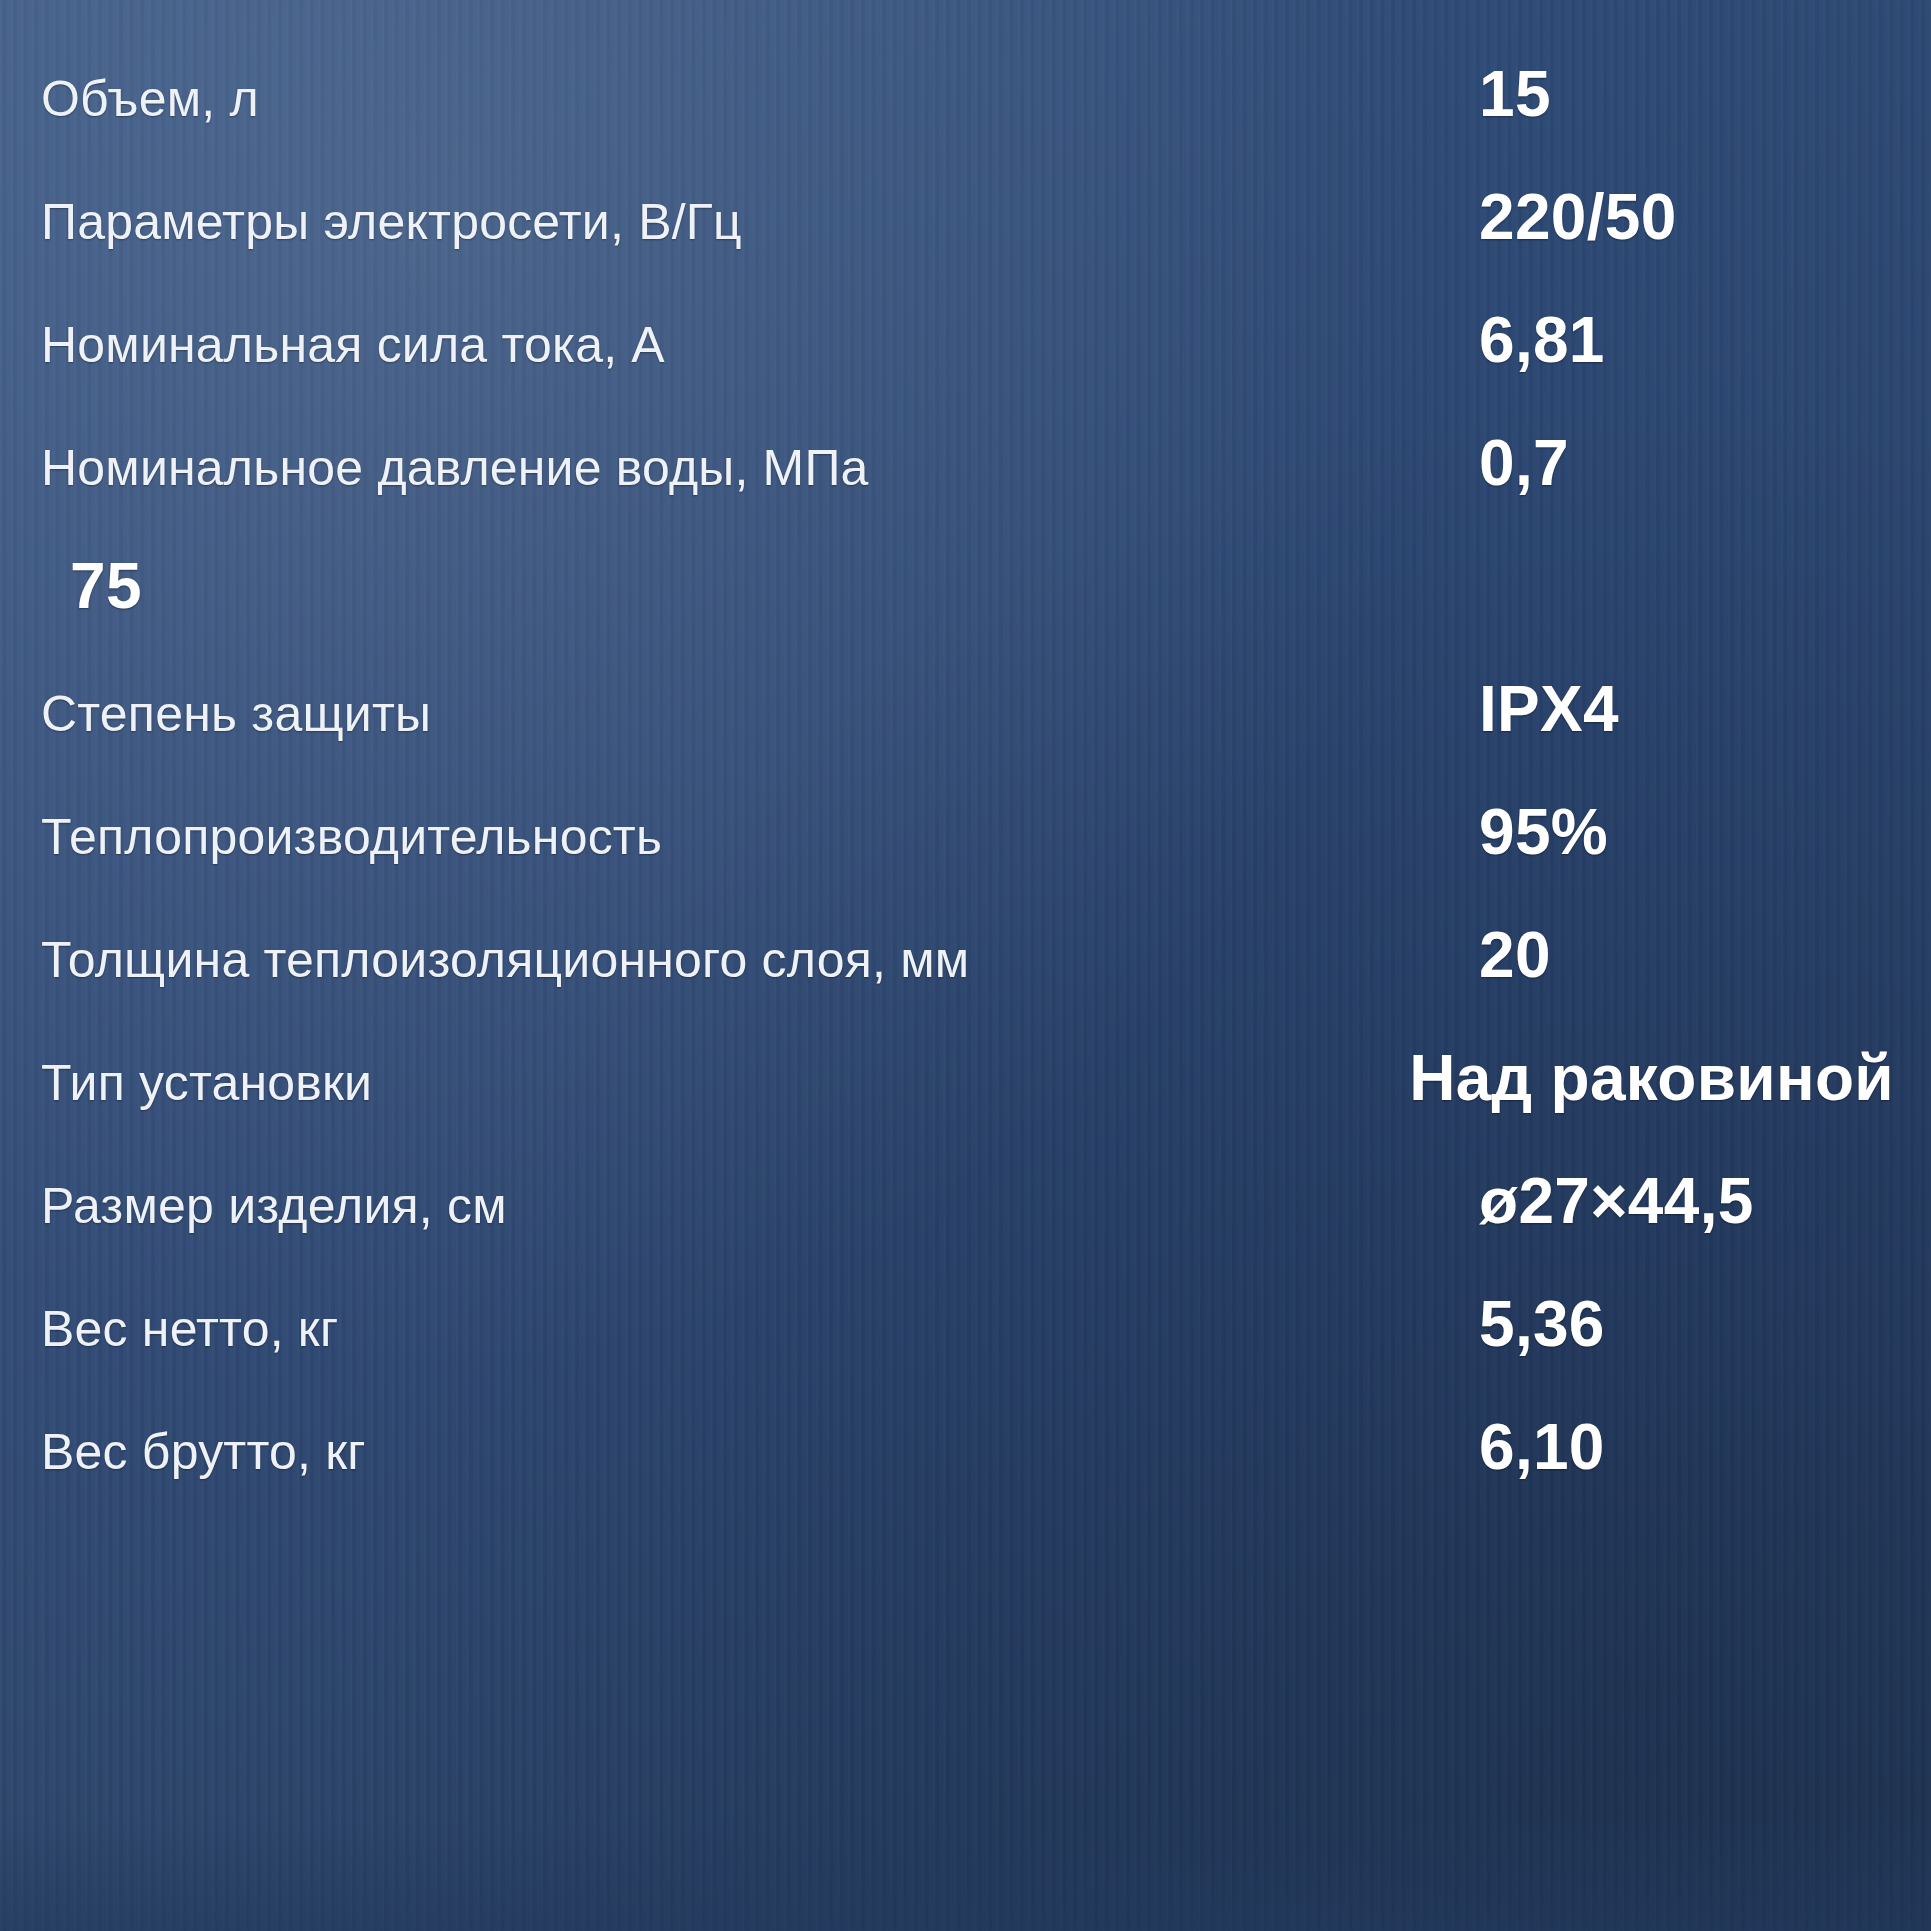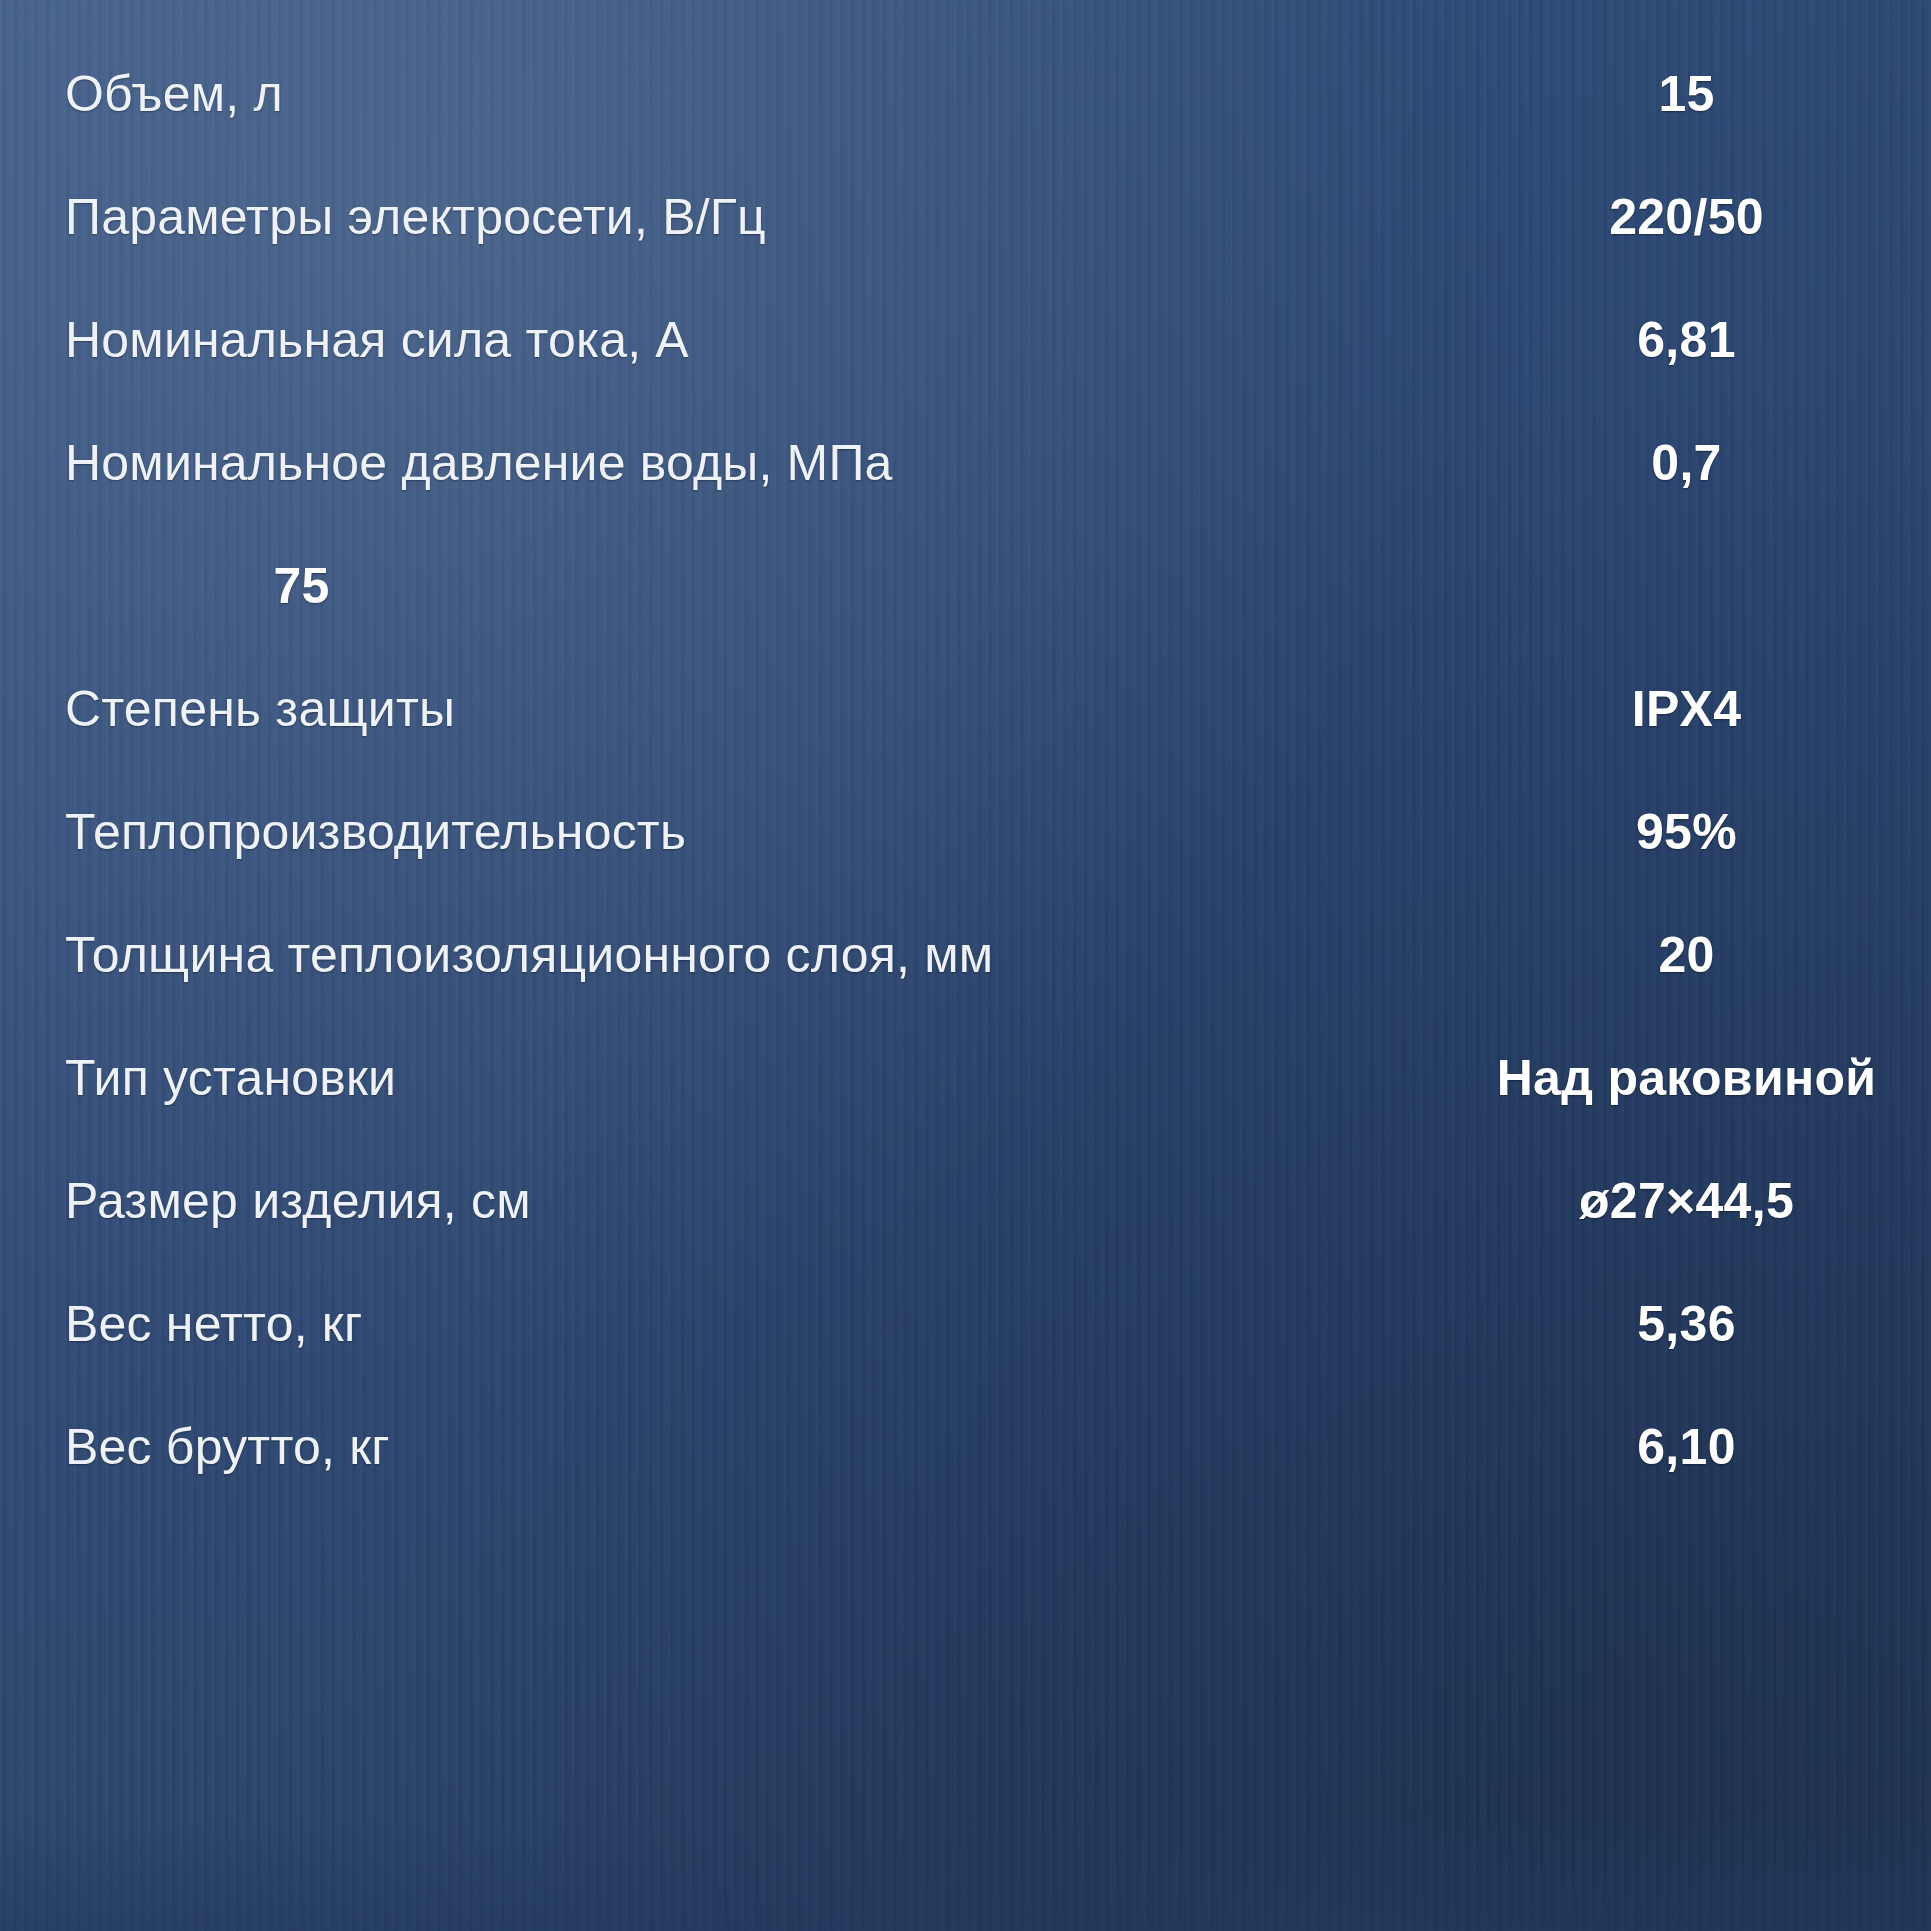--- a/index.html
+++ b/index.html
@@ -63,38 +63,37 @@
     justify-content: flex-start;
   }
 
   .spec-row {
     display: flex;
     align-items: baseline;
     justify-content: space-between;
     height: 123px;
     line-height: 123px;
     white-space: nowrap;
-    margin-left: 24px;
   }
 
   .spec-label {
     color: #eef2f7;
     font-size: 50px;
     font-weight: 400;
     letter-spacing: 0.2px;
     text-shadow: 0 1px 1.9px rgba(0,0,0,0.35);
   }
 
   .spec-value {
     color: #ffffff;
-    font-size: 50px;
+    font-size: 64px;
     font-weight: 700;
     letter-spacing: 0.3px;
     text-shadow: 0 1px 1.9px rgba(0,0,0,0.4);
-    text-align: center;
+    text-align: left;
     min-width: 444px;
     padding-left: 29px;
     box-sizing: border-box;
   }
 
   
   .fade-bottom {
     position: absolute;
     left: 0; right: 0; bottom: 0;
     height: 116px;

